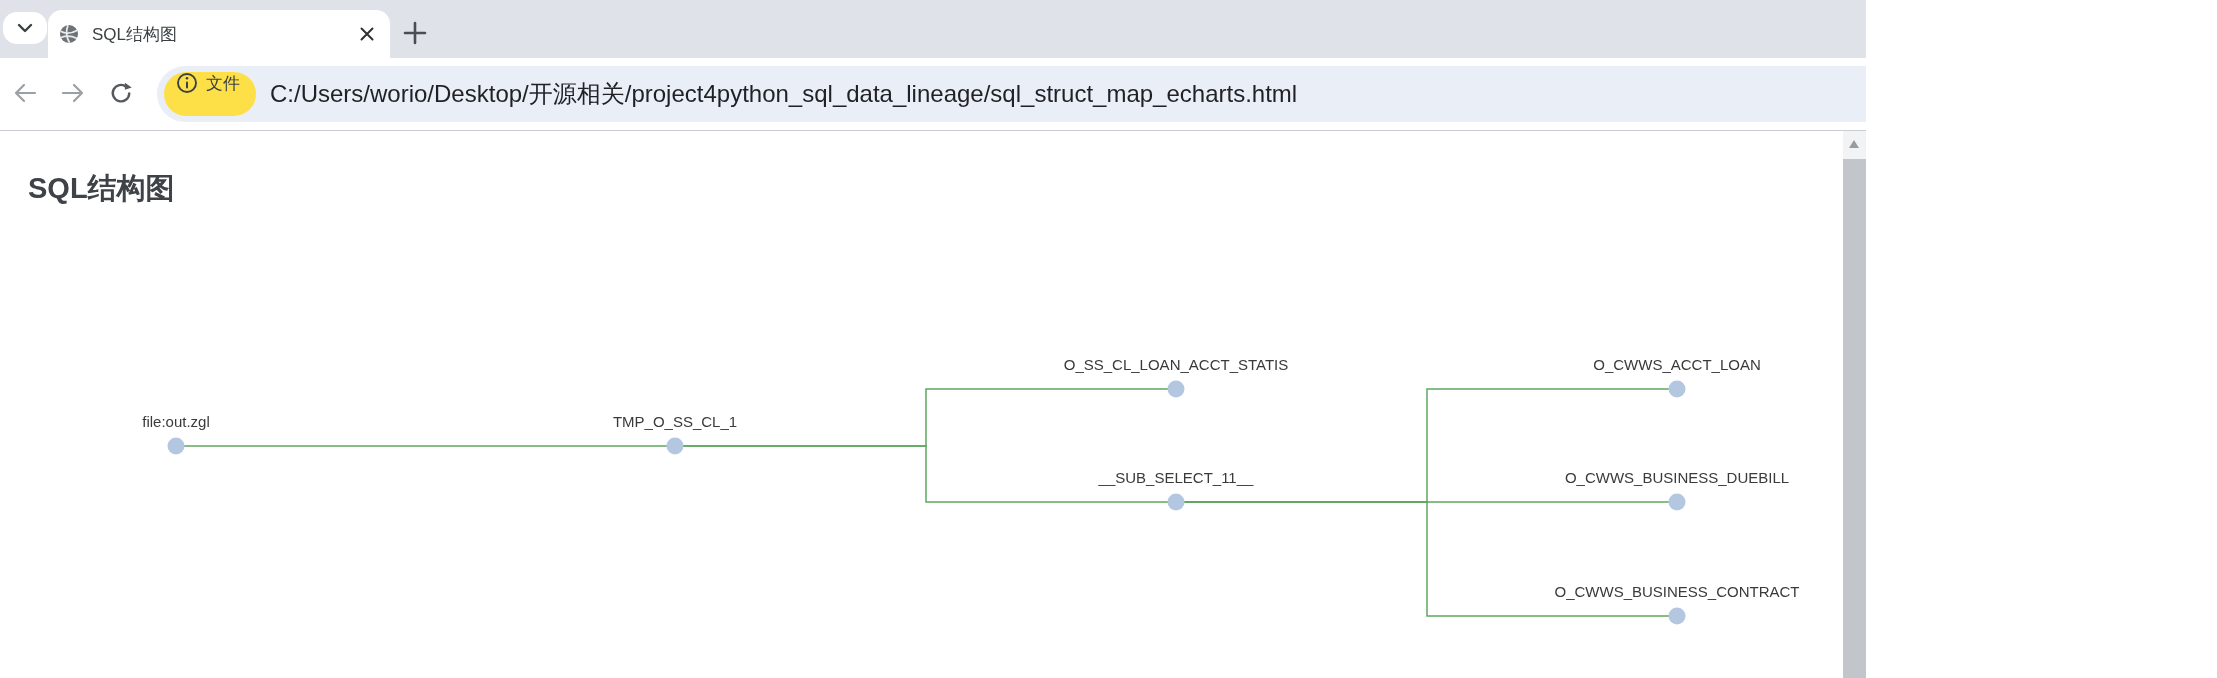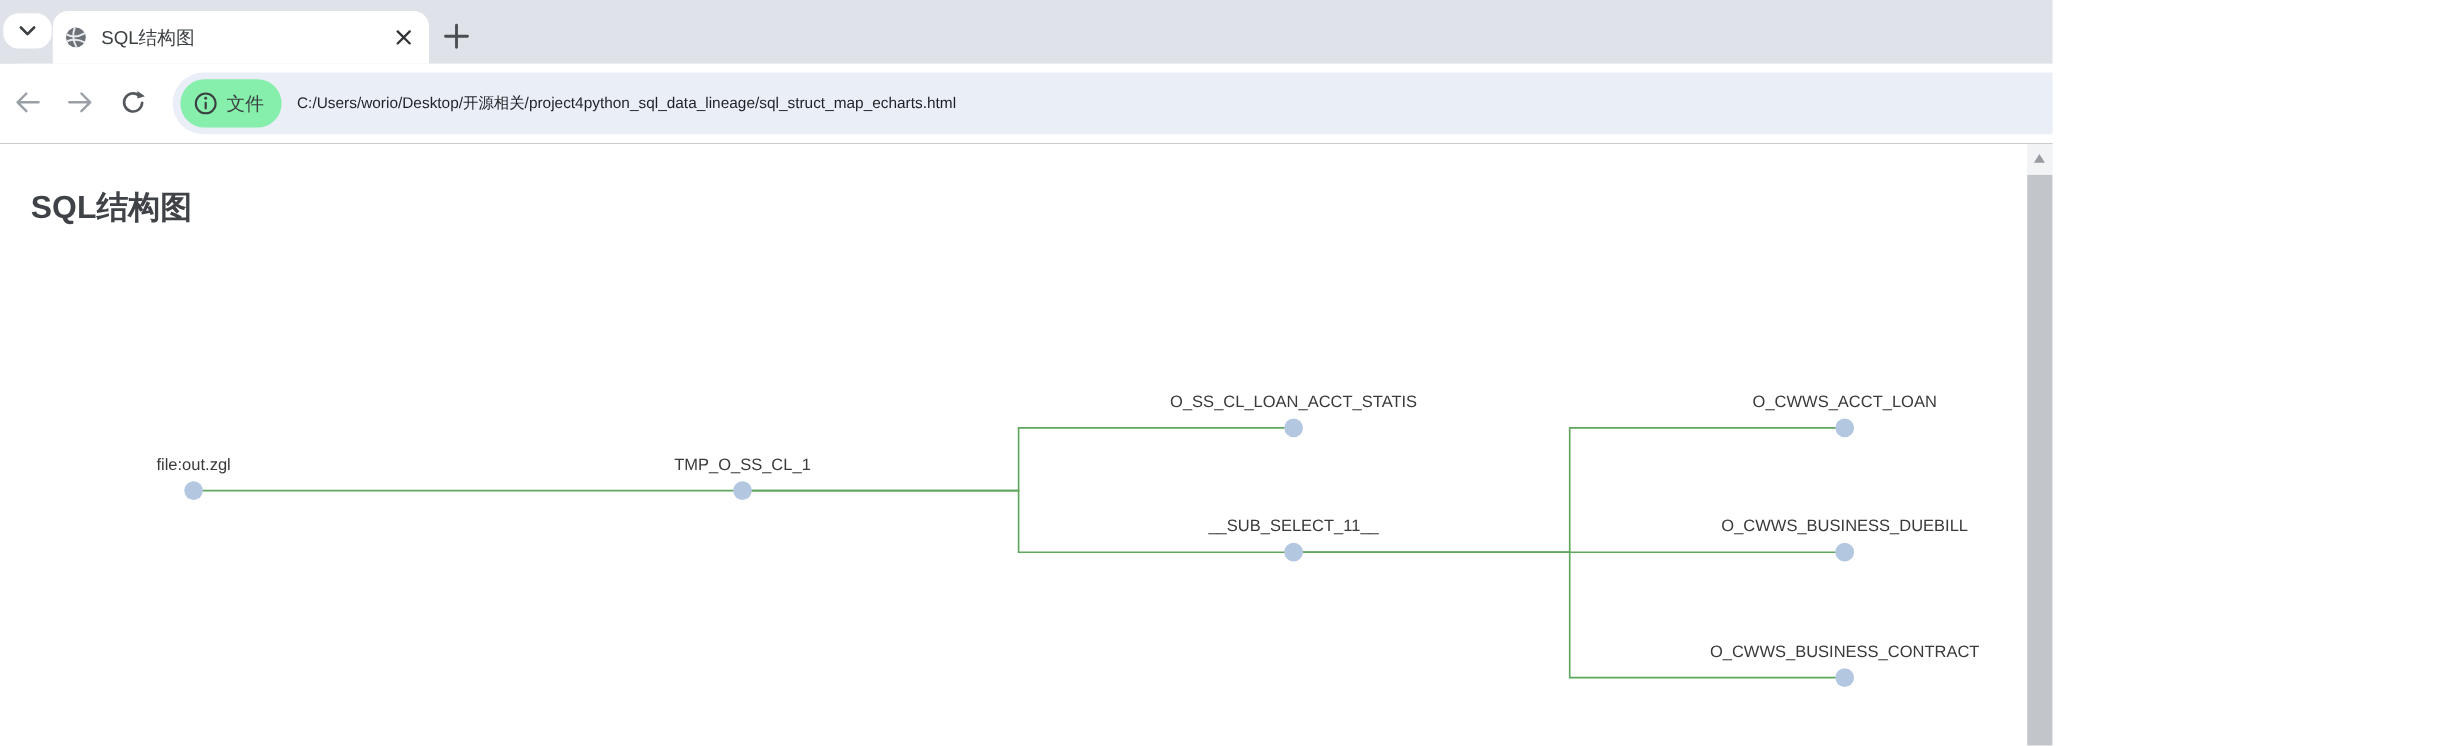--- a/index.html
+++ b/index.html
@@ -20,24 +20,24 @@
   .win-controls{position:absolute;right:0;top:0;height:48px;display:flex;}
   .win-btn{width:70px;height:48px;border:none;background:transparent;display:flex;align-items:center;justify-content:center;cursor:pointer;padding:0;}
 
   
   .toolbar{position:absolute;left:0;top:58px;width:2217px;height:73px;background:#fff;
     border-radius:16px 16px 0 0;border-bottom:1.5px solid #c9ccd1;box-sizing:border-box;}
   .nav-btn{position:absolute;top:12px;width:46px;height:46px;border:none;background:transparent;border-radius:50%;
     display:flex;align-items:center;justify-content:center;cursor:pointer;padding:0;}
   .omnibox{position:absolute;left:157px;top:8px;width:1882px;height:56px;background:#eaeef7;border-radius:28px;
     display:flex;align-items:center;cursor:text;}
-  .chip{height:44px;margin-left:7px;padding:0 16px 0 12px;background:#86efac;border-radius:22px;
-    display:flex;align-items:center;gap:8px;cursor:pointer;flex:0 0 auto;}
+  .chip{height:44px;margin-left:7px;padding:0 16px 0 12px;background:#fde047;border-radius:22px;
+    display:flex;align-items:flex-start;gap:8px;cursor:pointer;flex:0 0 auto;}
   .chip-label{font-size:17px;color:#3c4043;white-space:nowrap;}
-  .url{margin-left:14px;font-size:14px;color:#1f2125;white-space:nowrap;overflow:hidden;flex:1 1 auto;}
+  .url{margin-left:14px;font-size:24px;color:#1f2125;white-space:nowrap;overflow:hidden;flex:1 1 auto;}
   .star-btn{width:44px;height:44px;margin-right:6px;border:none;background:transparent;border-radius:50%;
     display:flex;align-items:center;justify-content:center;cursor:pointer;padding:0;flex:0 0 auto;}
   .avatar-btn{position:absolute;right:69px;top:13px;width:44px;height:44px;border:none;border-radius:50%;
     background:#d3e3fd;display:flex;align-items:center;justify-content:center;cursor:pointer;padding:0;}
   .kebab-btn{position:absolute;right:14px;top:12px;width:40px;height:46px;border:none;background:transparent;
     display:flex;align-items:center;justify-content:center;cursor:pointer;padding:0;}
 
   
   .content{position:absolute;left:0;top:131px;width:2217px;height:547px;background:#fff;}
   .page-title{position:absolute;left:28px;top:38px;margin:0;font-size:29px;font-weight:bold;color:#3f4246;}

